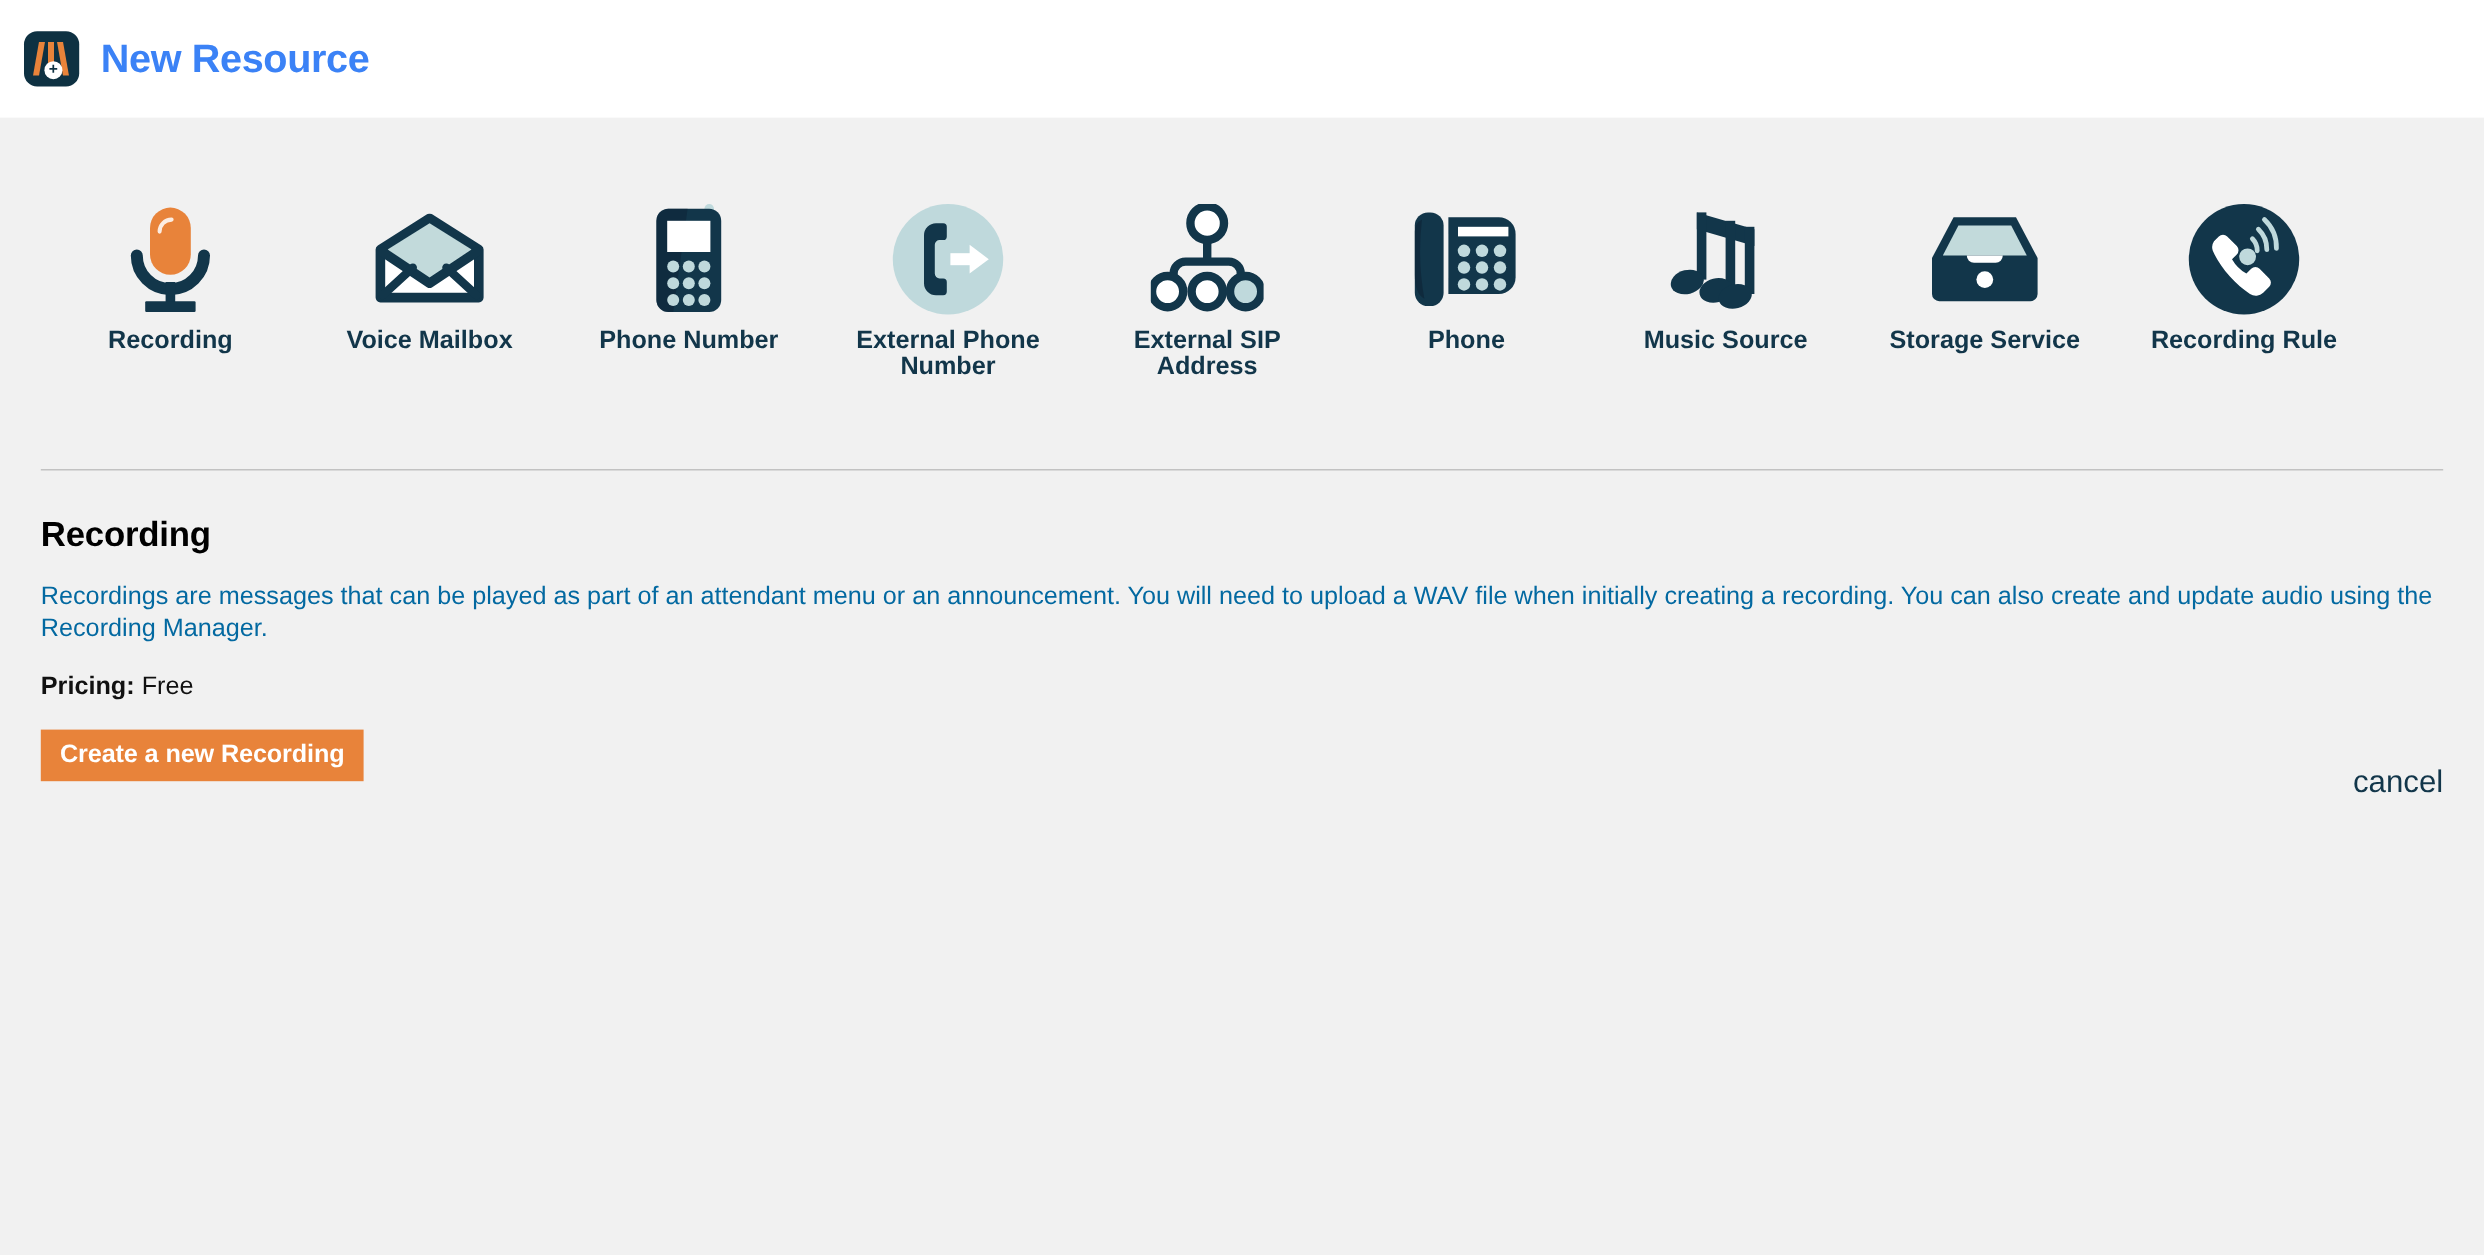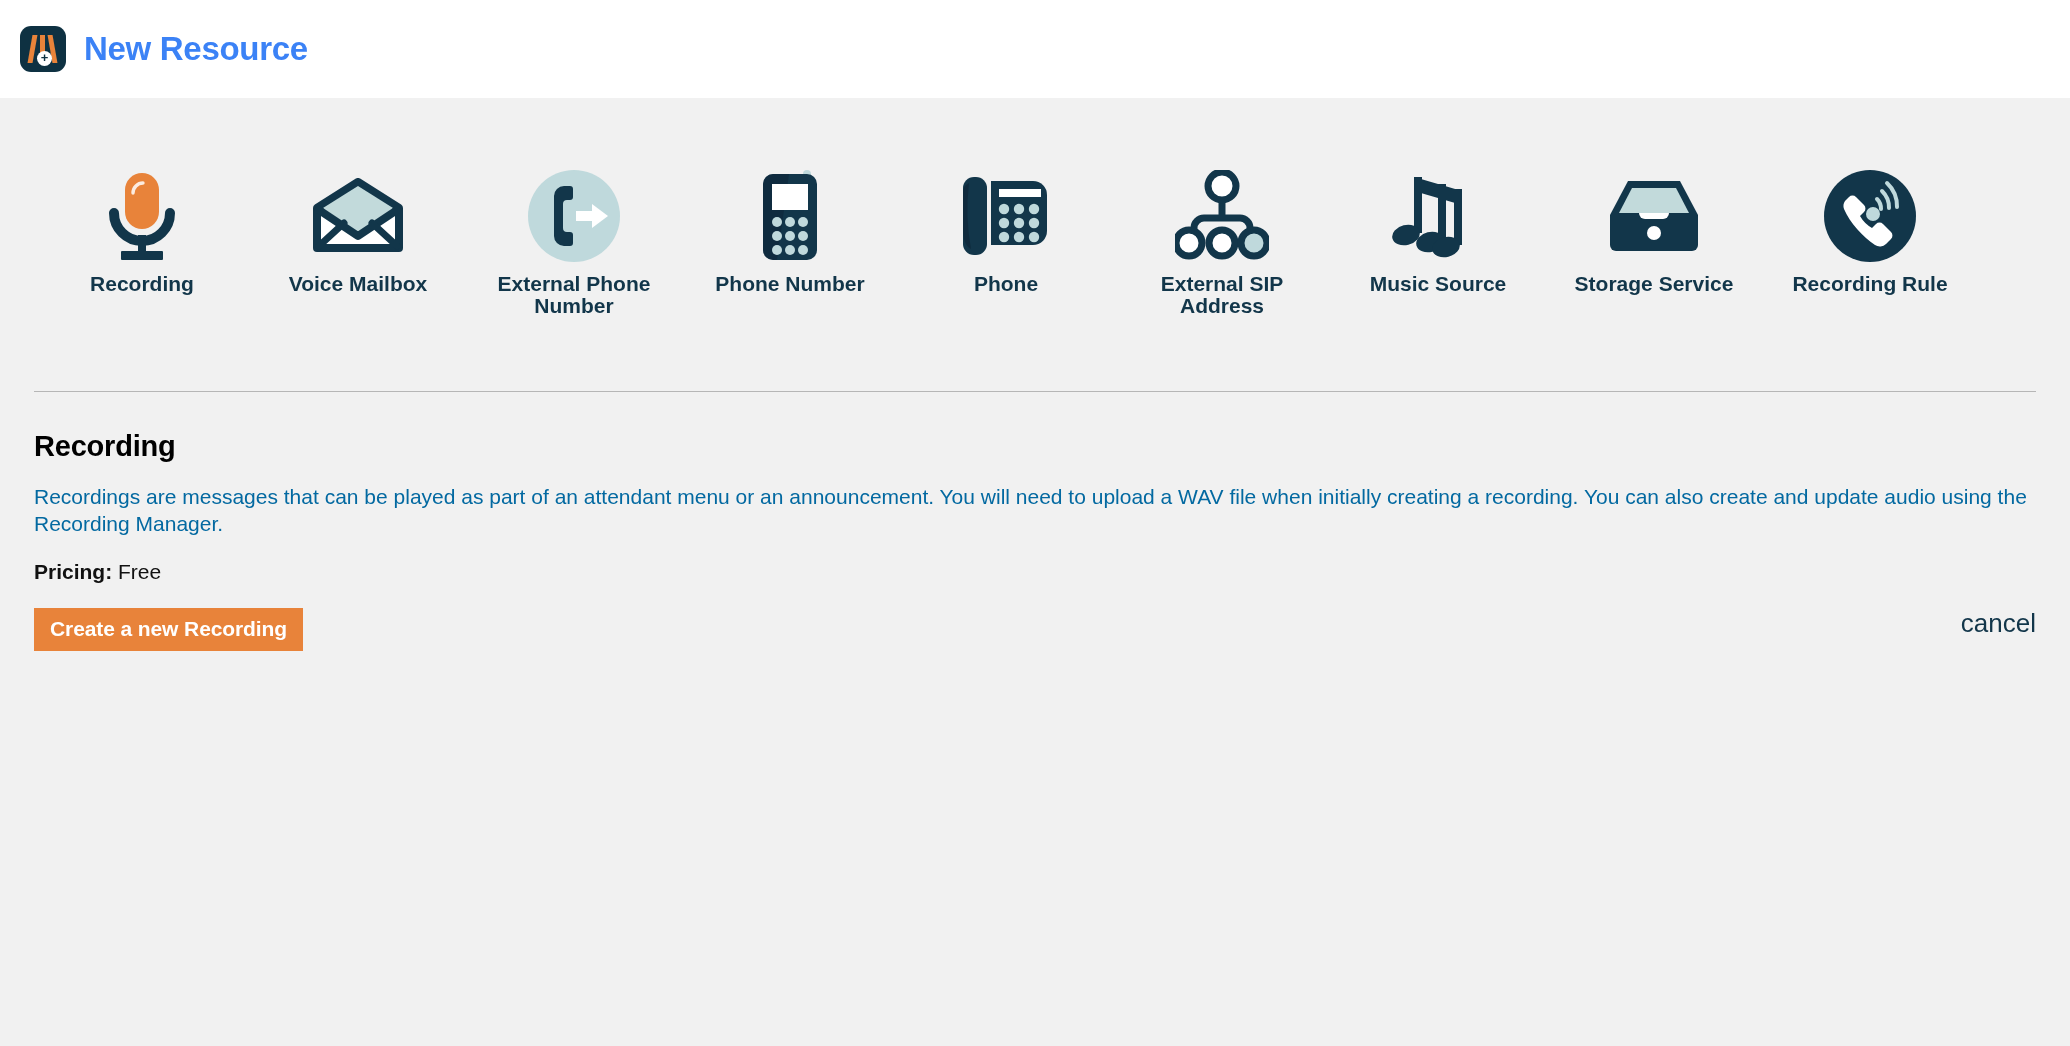--- a/index.html
+++ b/index.html
@@ -127,21 +127,21 @@
   .detail-pricing {
     margin-top: 22px;
     font-size: 21px;
     color: #111111;
   }
   .detail-pricing b { font-weight: 700; }
 
   .actions {
     margin-top: 24px;
     display: flex;
-    align-items: flex-start;
+    align-items: flex-end;
     justify-content: space-between;
   }
   .primary-btn {
     background: #e8833a;
     color: #ffffff;
     font-size: 21px;
     font-weight: 700;
     border: none;
     padding: 9px 16px 10px 16px;
     cursor: pointer;
@@ -190,32 +190,20 @@
       <div class="resource-icon">
         <svg width="94" height="76" viewBox="0 0 94 76">
           <path d="M6 30 L47 4 L88 30 L88 70 L6 70 Z" fill="#ffffff" stroke="#12364a" stroke-width="8" stroke-linejoin="round"></path>
           <path d="M12 30 L47 8 L82 30 L47 54 Z" fill="#c2dadb"></path>
           <path d="M8 32 L47 58 L86 32" fill="none" stroke="#12364a" stroke-width="8" stroke-linejoin="round" stroke-linecap="round"></path>
           <path d="M8 68 L33 45" fill="none" stroke="#12364a" stroke-width="7" stroke-linecap="round"></path>
           <path d="M86 68 L61 45" fill="none" stroke="#12364a" stroke-width="7" stroke-linecap="round"></path>
         </svg>
       </div>
       <div class="resource-label">Voice Mailbox</div>
-    </div>
-
-    <div class="resource-item">
-      <div class="resource-icon">
-        <svg width="96" height="96" viewBox="0 0 96 96">
-          <circle cx="48" cy="48" r="46" fill="#bfd9dc"></circle>
-          <path d="M44 18 h-6 a10 10 0 0 0 -10 10 v40 a10 10 0 0 0 10 10 h6 a3 3 0 0 0 3 -3 v-8 a3 3 0 0 0 -3 -3 h-3 a4 4 0 0 1 -4 -4 v-24 a4 4 0 0 1 4 -4 h3 a3 3 0 0 0 3 -3 v-8 a3 3 0 0 0 -3 -3 Z" fill="#12364a"></path>
-          <rect x="50" y="43" width="22" height="10" fill="#ffffff"></rect>
-          <path d="M66 36 L82 48 L66 60 Z" fill="#ffffff"></path>
-        </svg>
-      </div>
-      <div class="resource-label">External Phone Number</div>
     </div>
 
     <div class="resource-item">
       <div class="resource-icon">
         <svg width="62" height="92" viewBox="0 0 62 92">
           <rect x="44" y="0" width="8" height="10" rx="4" fill="#bfd9dc"></rect>
           <rect x="4" y="4" width="54" height="86" rx="10" fill="#12364a"></rect>
           <path d="M14 4 h16 L18 90 h-4 a10 10 0 0 1 -10 -10 V14 a10 10 0 0 1 10 -10 Z" fill="#0d2336" opacity="0.55"></path>
           <rect x="13" y="14" width="36" height="26" fill="#ffffff"></rect>
           <circle cx="18" cy="52" r="5" fill="#bfd9dc"></circle>
@@ -227,20 +215,46 @@
           <circle cx="18" cy="80" r="5" fill="#bfd9dc"></circle>
           <circle cx="31" cy="80" r="5" fill="#bfd9dc"></circle>
           <circle cx="44" cy="80" r="5" fill="#bfd9dc"></circle>
         </svg>
       </div>
       <div class="resource-label">Phone Number</div>
     </div>
 
     <div class="resource-item">
       <div class="resource-icon">
+        <svg width="96" height="96" viewBox="0 0 96 96">
+          <circle cx="48" cy="48" r="46" fill="#bfd9dc"></circle>
+          <path d="M44 18 h-6 a10 10 0 0 0 -10 10 v40 a10 10 0 0 0 10 10 h6 a3 3 0 0 0 3 -3 v-8 a3 3 0 0 0 -3 -3 h-3 a4 4 0 0 1 -4 -4 v-24 a4 4 0 0 1 4 -4 h3 a3 3 0 0 0 3 -3 v-8 a3 3 0 0 0 -3 -3 Z" fill="#12364a"></path>
+          <rect x="50" y="43" width="22" height="10" fill="#ffffff"></rect>
+          <path d="M66 36 L82 48 L66 60 Z" fill="#ffffff"></path>
+        </svg>
+      </div>
+      <div class="resource-label">External Phone Number</div>
+    </div>
+
+    <div class="resource-item">
+      <div class="resource-icon">
+        <svg width="94" height="92" viewBox="0 0 94 92">
+          <path d="M47 26 V48" fill="none" stroke="#12364a" stroke-width="7"></path>
+          <path d="M19 70 V58 a10 10 0 0 1 10 -10 h36 a10 10 0 0 1 10 10 V70" fill="none" stroke="#12364a" stroke-width="7"></path>
+          <circle cx="47" cy="16" r="14" fill="#ffffff" stroke="#12364a" stroke-width="7"></circle>
+          <circle cx="14" cy="73" r="13" fill="#ffffff" stroke="#12364a" stroke-width="7"></circle>
+          <circle cx="47" cy="73" r="13" fill="#ffffff" stroke="#12364a" stroke-width="7"></circle>
+          <circle cx="79" cy="73" r="13" fill="#bfd9dc" stroke="#12364a" stroke-width="7"></circle>
+        </svg>
+      </div>
+      <div class="resource-label">External SIP Address</div>
+    </div>
+
+    <div class="resource-item">
+      <div class="resource-icon">
         <svg width="94" height="86" viewBox="0 0 94 86">
           <rect x="4" y="4" width="24" height="78" rx="11" fill="#12364a"></rect>
           <path d="M10 10 q-4 33 2 66 q-8 -4 -8 -20 V20 a11 11 0 0 1 6 -10 Z" fill="#0d2336" opacity="0.6"></path>
           <path d="M32 8 h42 a14 14 0 0 1 14 14 v36 a14 14 0 0 1 -14 14 H32 Z" fill="#12364a"></path>
           <rect x="40" y="16" width="42" height="8" fill="#ffffff"></rect>
           <circle cx="45" cy="36" r="5.2" fill="#bfd9dc"></circle>
           <circle cx="60" cy="36" r="5.2" fill="#bfd9dc"></circle>
           <circle cx="75" cy="36" r="5.2" fill="#bfd9dc"></circle>
           <circle cx="45" cy="50" r="5.2" fill="#bfd9dc"></circle>
           <circle cx="60" cy="50" r="5.2" fill="#bfd9dc"></circle>
@@ -248,34 +262,20 @@
           <circle cx="45" cy="64" r="5.2" fill="#bfd9dc"></circle>
           <circle cx="60" cy="64" r="5.2" fill="#bfd9dc"></circle>
           <circle cx="75" cy="64" r="5.2" fill="#bfd9dc"></circle>
         </svg>
       </div>
       <div class="resource-label">Phone</div>
     </div>
 
     <div class="resource-item">
       <div class="resource-icon">
-        <svg width="94" height="92" viewBox="0 0 94 92">
-          <path d="M47 26 V48" fill="none" stroke="#12364a" stroke-width="7"></path>
-          <path d="M19 70 V58 a10 10 0 0 1 10 -10 h36 a10 10 0 0 1 10 10 V70" fill="none" stroke="#12364a" stroke-width="7"></path>
-          <circle cx="47" cy="16" r="14" fill="#ffffff" stroke="#12364a" stroke-width="7"></circle>
-          <circle cx="14" cy="73" r="13" fill="#ffffff" stroke="#12364a" stroke-width="7"></circle>
-          <circle cx="47" cy="73" r="13" fill="#ffffff" stroke="#12364a" stroke-width="7"></circle>
-          <circle cx="79" cy="73" r="13" fill="#bfd9dc" stroke="#12364a" stroke-width="7"></circle>
-        </svg>
-      </div>
-      <div class="resource-label">External SIP Address</div>
-    </div>
-
-    <div class="resource-item">
-      <div class="resource-icon">
         <svg width="92" height="90" viewBox="0 0 92 90">
           <path d="M22 6 L70 20 V34 L22 20 Z" fill="#12364a"></path>
           <rect x="22" y="6" width="8" height="56" fill="#12364a"></rect>
           <rect x="46" y="13" width="8" height="56" fill="#12364a"></rect>
           <rect x="62" y="18" width="8" height="56" fill="#12364a"></rect>
           <ellipse cx="14" cy="64" rx="14" ry="10" transform="rotate(-14 14 64)" fill="#12364a"></ellipse>
           <ellipse cx="38" cy="71" rx="14" ry="10" transform="rotate(-14 38 71)" fill="#12364a"></ellipse>
           <ellipse cx="54" cy="76" rx="14" ry="10" transform="rotate(-14 54 76)" fill="#12364a"></ellipse>
         </svg>
       </div>

